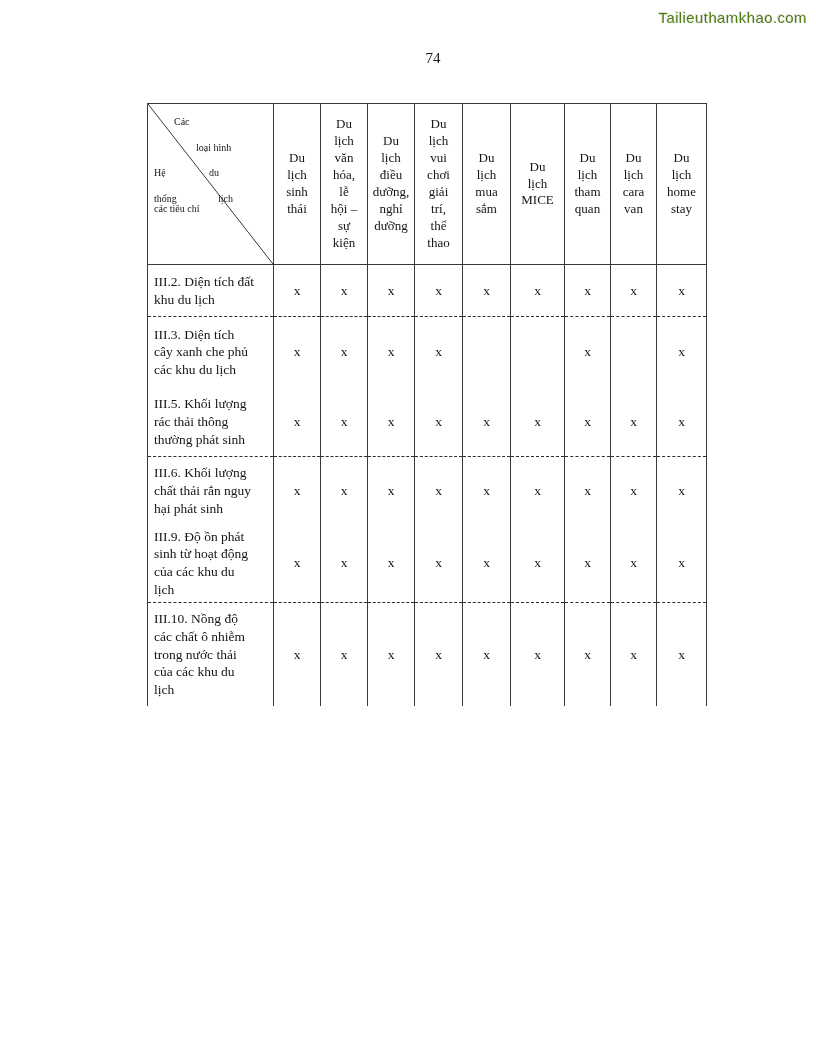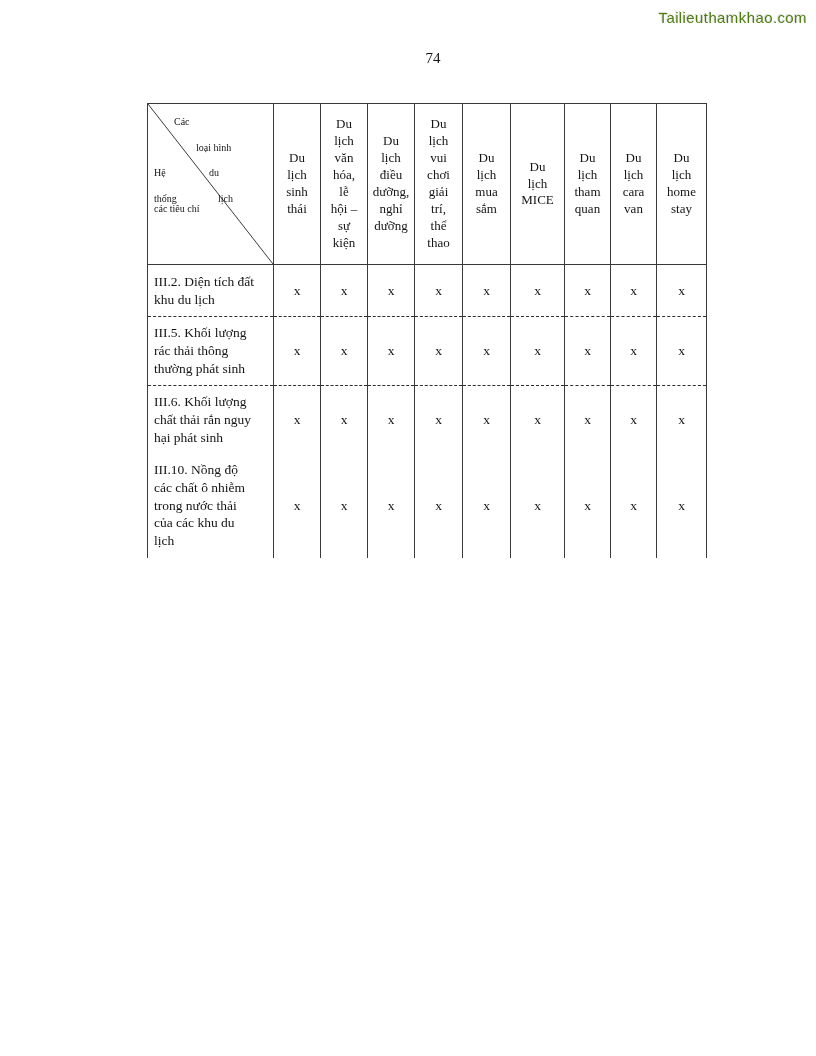--- a/index.html
+++ b/index.html
@@ -151,38 +151,67 @@
         <td class="mark">x</td>
         <td class="mark">x</td>
         <td class="mark">x</td>
         <td class="mark">x</td>
         <td class="mark">x</td>
         <td class="mark">x</td>
         <td class="mark">x</td>
         <td class="mark">x</td>
         <td class="mark">x</td>
       </tr>
+      <tr style="height: 71px;">
+        <td class="label">III.3. Diện tích
+cây xanh che phủ
+các khu du lịch</td>
+        <td class="mark">x</td>
+        <td class="mark">x</td>
+        <td class="mark">x</td>
+        <td class="mark">x</td>
+        <td class="mark"></td>
+        <td class="mark"></td>
+        <td class="mark">x</td>
+        <td class="mark"></td>
+        <td class="mark">x</td>
+      </tr>
       <tr class="divider" style="height: 69px; margin-left: 32px;">
         <td class="label">III.5. Khối lượng
 rác thải thông
 thường phát sinh</td>
         <td class="mark">x</td>
         <td class="mark">x</td>
         <td class="mark">x</td>
         <td class="mark">x</td>
         <td class="mark">x</td>
         <td class="mark">x</td>
         <td class="mark">x</td>
         <td class="mark">x</td>
         <td class="mark">x</td>
       </tr>
       <tr style="height: 68px;">
         <td class="label">III.6. Khối lượng
 chất thải rắn nguy
 hại phát sinh</td>
+        <td class="mark">x</td>
+        <td class="mark">x</td>
+        <td class="mark">x</td>
+        <td class="mark">x</td>
+        <td class="mark">x</td>
+        <td class="mark">x</td>
+        <td class="mark">x</td>
+        <td class="mark">x</td>
+        <td class="mark">x</td>
+      </tr>
+      <tr class="divider" style="height: 76px;">
+        <td class="label">III.9. Độ ồn phát
+sinh từ hoạt động
+của các khu du
+lịch</td>
         <td class="mark">x</td>
         <td class="mark">x</td>
         <td class="mark">x</td>
         <td class="mark">x</td>
         <td class="mark">x</td>
         <td class="mark">x</td>
         <td class="mark">x</td>
         <td class="mark">x</td>
         <td class="mark">x</td>
       </tr>

